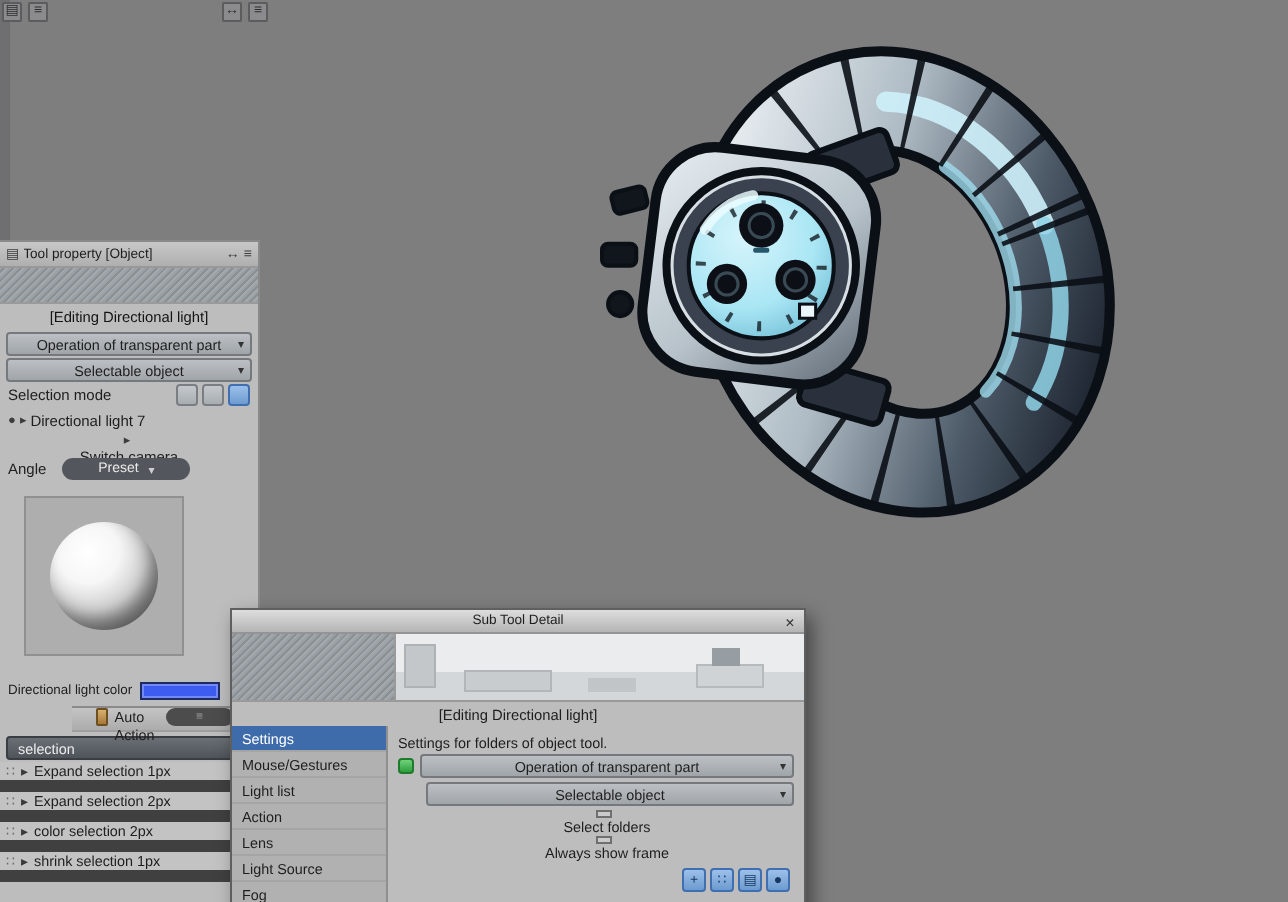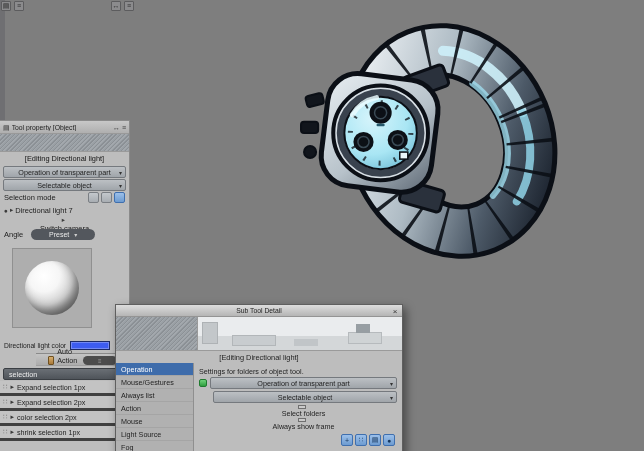--- a/index.html
+++ b/index.html
@@ -32,26 +32,26 @@
   .mini { font-size:6.5px; color:#3c3c3c; margin-right:2px; }
   .preset { margin-left:8px; width:64px; height:11px; background:#53575d; color:#e9e9e9; border-radius:6px; display:flex; align-items:center; justify-content:center; gap:5px; font-size:7px; }
   .preset .arr { font-size:6px; color:#cfcfcf; }
   .sphere-area { height:96px; padding:6px 0 0 12px; }
   .sphere-box { width:80px; height:80px; background:#aeaeae; border:1px solid #909090; display:flex; align-items:center; justify-content:center; }
   .sphere { width:54px; height:54px; border-radius:50%; background:radial-gradient(circle at 35% 28%, #ffffff 0%, #f6f6f6 30%, #d0d0d0 55%, #909090 80%, #5e5e5e 100%); box-shadow:inset -4px -6px 8px rgba(0,0,0,.35); }
   .color-row { height:15px; display:flex; align-items:center; padding:0 4px; font-size:6.7px; }
   .swatch { margin-left:4px; width:40px; height:9px; background:#3d5cf0; border:1px solid #1c2a66; box-shadow:inset 0 0 0 1px rgba(255,255,255,.28); }
 
   
-  .aa-header { height:13px; background:linear-gradient(#c4c4c4,#acacac); border-top:1px solid #8a8a8a; border-bottom:1px solid #9e9e9e; display:flex; align-items:flex-end; gap:3px; padding:0 12px; font-size:7.2px;margin-left:36px; }
+  .aa-header { height:13px; background:linear-gradient(#c4c4c4,#acacac); border-top:1px solid #8a8a8a; border-bottom:1px solid #9e9e9e; display:flex; align-items:flex-start; gap:3px; padding:0 12px; font-size:7.2px;margin-left:36px; }
   .aa-ic { width:9px; height:9px; background:linear-gradient(#d8b070,#a87838); border:1px solid #6e5020; border-radius:1px; }
   .aa-pill { margin-left:auto; width:56px; height:9px; background:#4c4c4c; border-radius:5px; display:flex; align-items:center; justify-content:center; color:#9a9a9a; font-size:6px; }
   .aa-dd { margin:2px 3px 1px; height:12px; background:linear-gradient(#6a6f75,#4f545a); border:1px solid #3a3e43; border-radius:2px; color:#ededed; display:flex; align-items:center; padding:0 5px; font-size:7.2px; }
   .aa-dd .arr { margin-left:auto; font-size:6px; color:#cccccc; }
-  .aa-row { height:15px; display:flex; align-items:center; gap:3px; padding:0 4px 0 3px; border-bottom:3px solid #404040; background:#c3c3c3; font-size:7.2px; }
+  .aa-row { height:15px; display:flex; align-items:center; gap:3px; padding:0 4px 0 3px; border-bottom:6px solid #404040; background:#c3c3c3; font-size:7.2px; }
   .aa-handle { color:#6a6a6a; font-size:7px; }
   .aa-exp { color:#3a3a3a; font-size:7px; }
   .aa-circ { margin-left:auto; color:#6a6a6a; font-size:7px; }
 
   
   #dialog { position:absolute; left:115px; top:304px; width:288px; height:170px; background:#bdbdbd; border:1px solid #5f5f5f; box-shadow:3px 4px 9px rgba(0,0,0,.45); z-index:3; display:flex; flex-direction:column; }
   .dlg-title { height:12px; flex:0 0 12px; background:linear-gradient(#dddddd,#b5b5b5); border-bottom:1px solid #949494; display:flex; align-items:center; justify-content:center; font-size:6.8px; position:relative; }
   .dlg-close { position:absolute; right:2px; top:1px; width:10px; height:10px; display:flex; align-items:center; justify-content:center; font-size:8px; color:#333; cursor:default; }
   .dlg-top { flex:0 0 34px; display:flex; border-bottom:1px solid #9a9a9a; }
   .dlg-texture { width:82px; border-right:1px solid #9a9a9a; background:repeating-linear-gradient(135deg,#9aa0a5 0 1px,#8b9095 1px 2px,#a3a8ad 2px 3px); }
@@ -257,25 +257,25 @@
         <div class="pv" style="left:150px;top:15px;width:34px;height:12px;background:#cfd3d5;border:1px solid #b6babd;"></div>
         <div class="pv" style="left:158px;top:7px;width:14px;height:9px;background:#979ea3;"></div>
         <div class="pv" style="left:96px;top:22px;width:24px;height:7px;background:#c1c5c8;"></div>
       </div>
     </div>
 
     <div class="dlg-editing">[Editing Directional light]</div>
 
     <div class="dlg-body">
       <div class="dlg-side">
-        <div class="side-item sel">Operation</div>
+        <div class="side-item sel">Settings</div>
         <div class="side-item">Mouse/Gestures</div>
-        <div class="side-item">Always list</div>
+        <div class="side-item">Light list</div>
         <div class="side-item">Action</div>
-        <div class="side-item">Mouse</div>
+        <div class="side-item">Lens</div>
         <div class="side-item">Light Source</div>
         <div class="side-item">Fog</div>
 
       </div>
 
       <div class="dlg-content">
         <div class="desc">Settings for folders of object tool.</div>
 
         <div class="ct-row">
           <span class="green-ic"></span>

